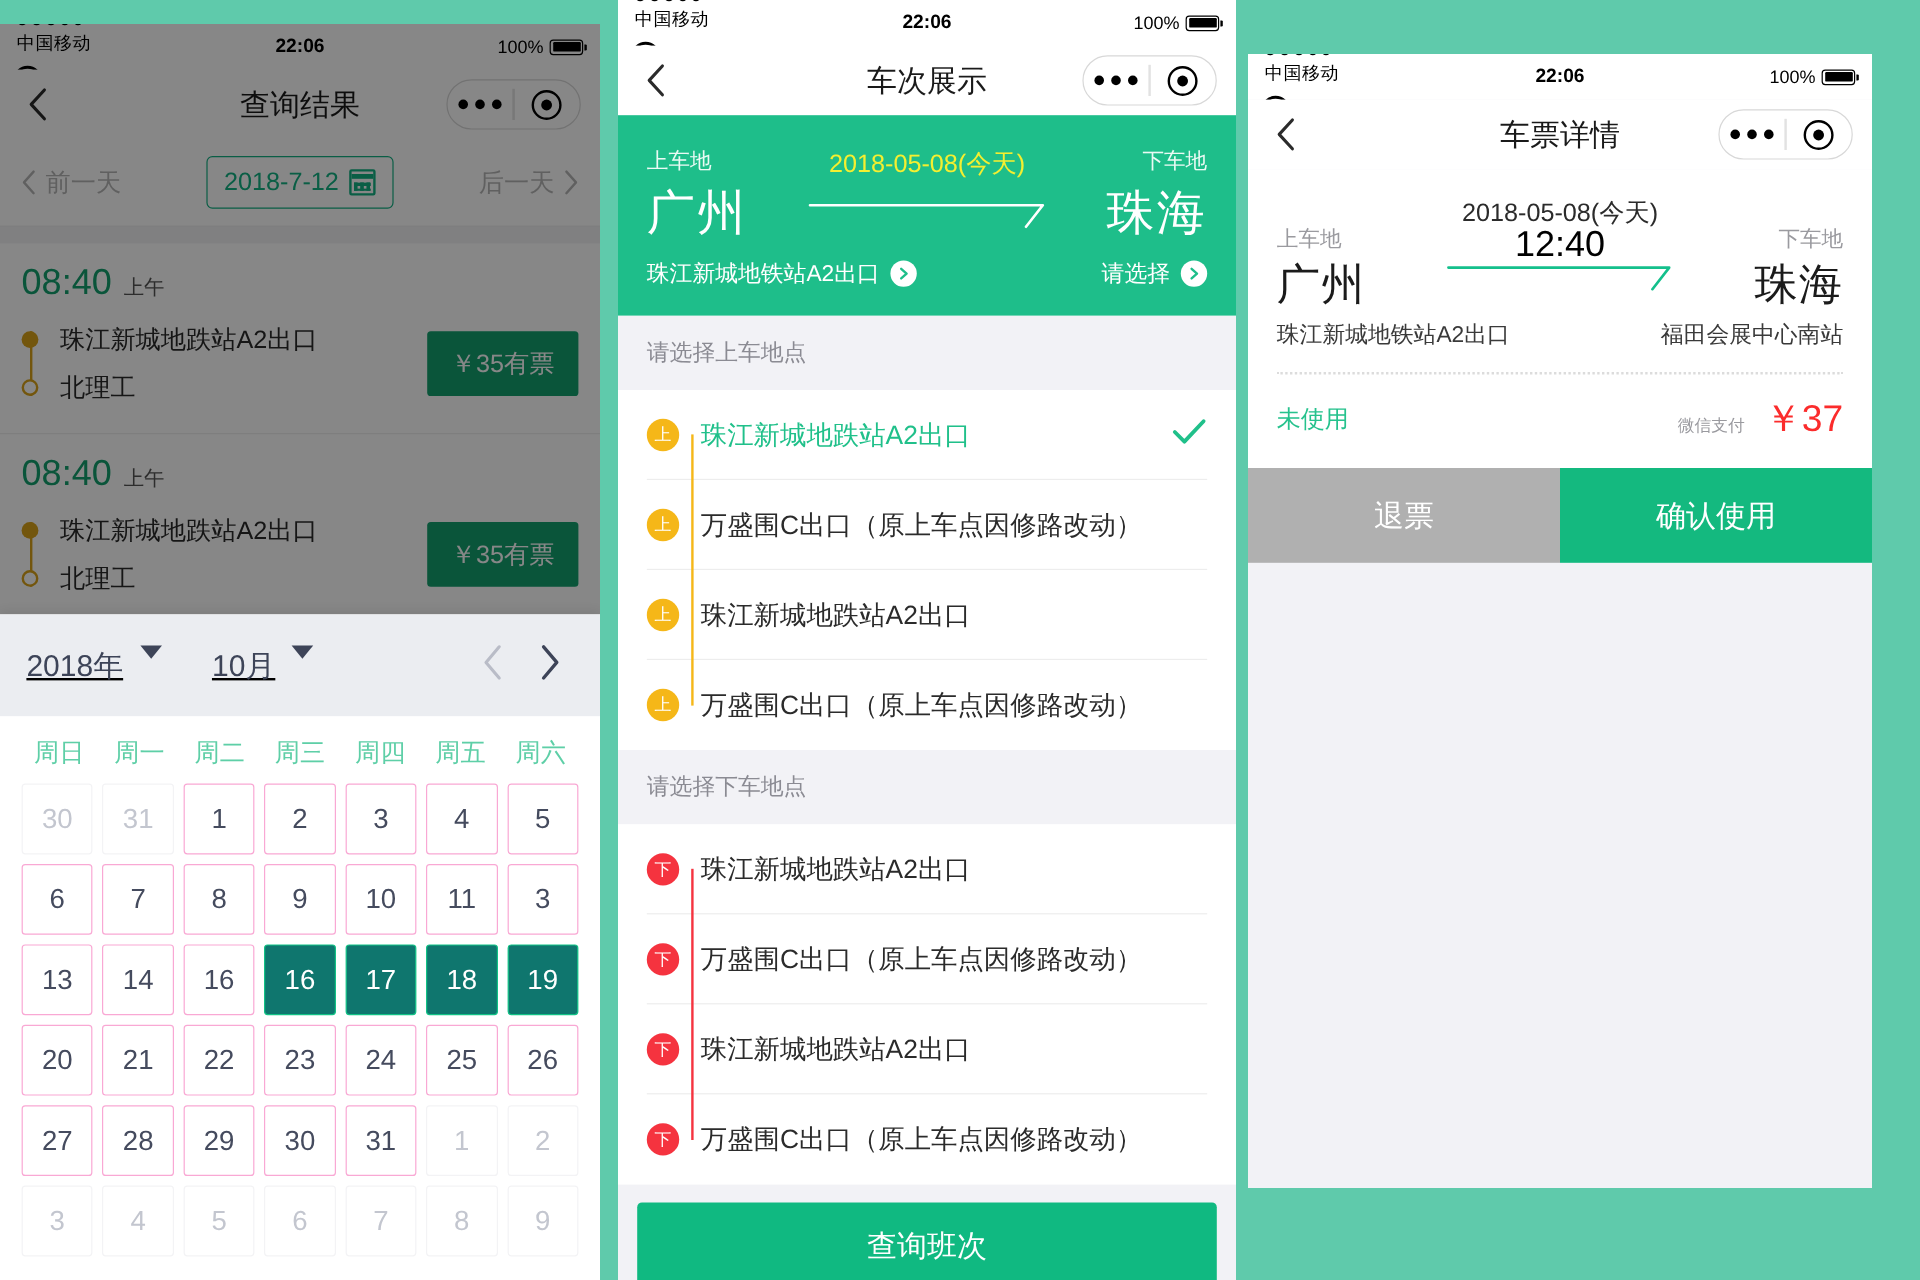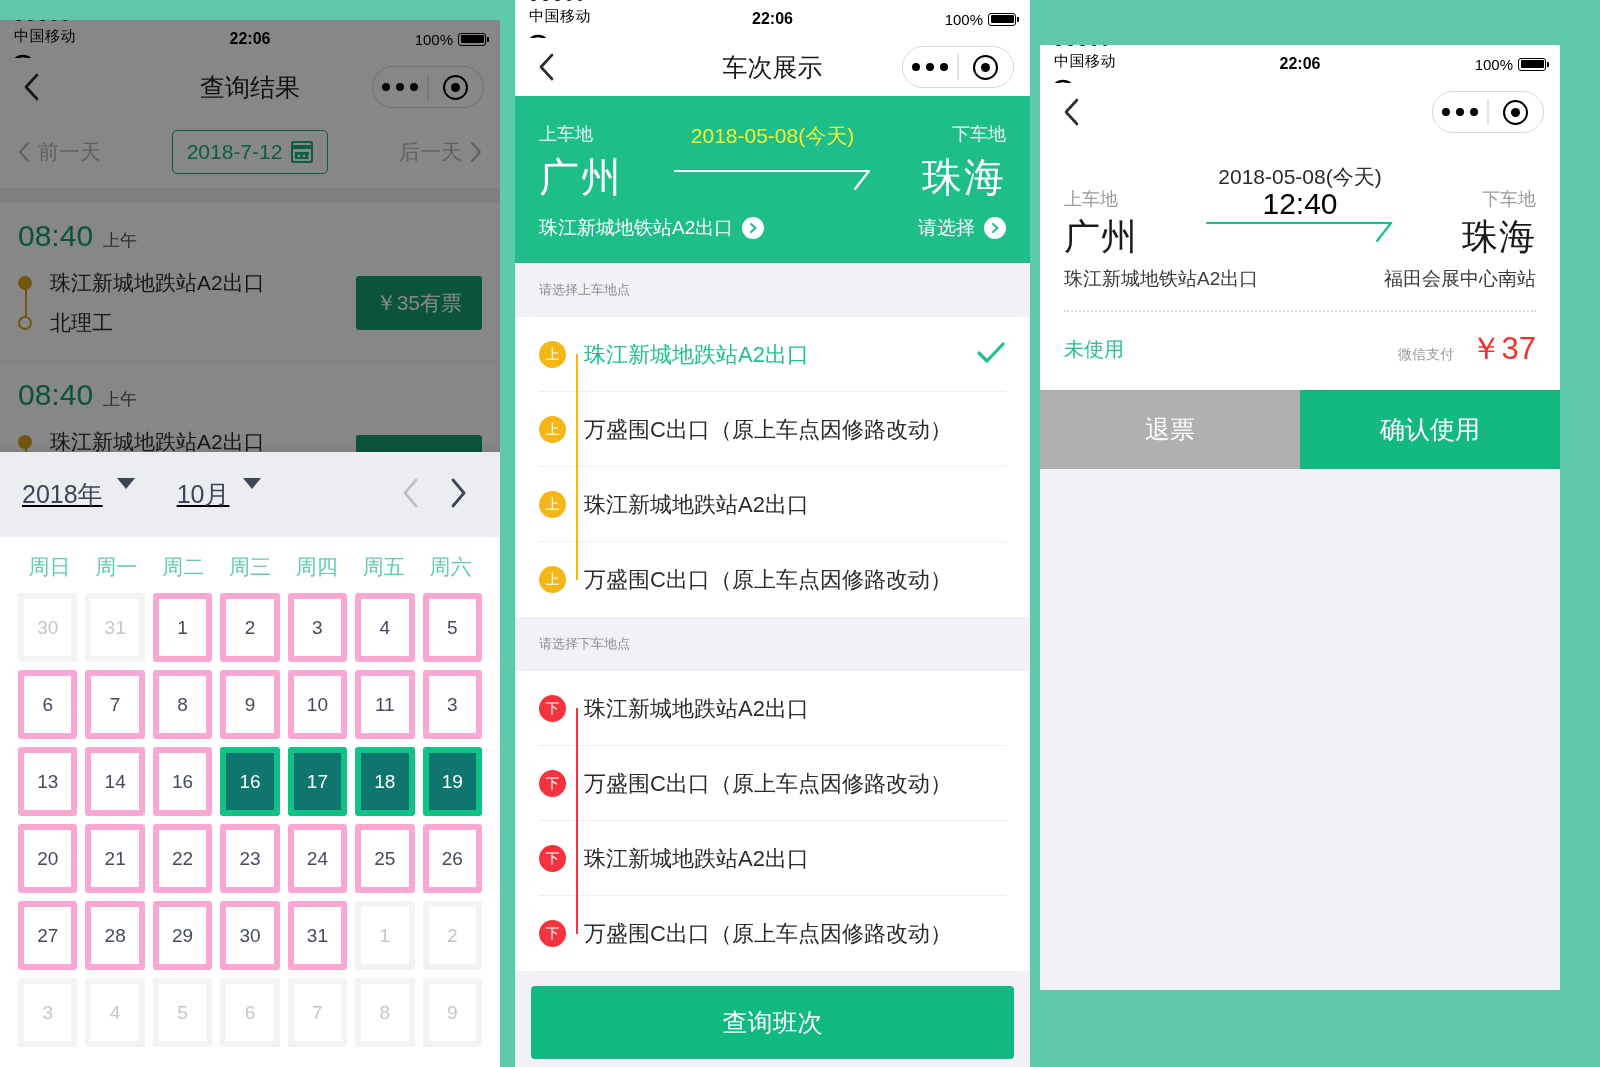--- a/index.html
+++ b/index.html
@@ -67,37 +67,37 @@
   .calsheet{position:absolute;left:0;bottom:0;width:500px;background:#fff;z-index:10;box-shadow:0 -2px 9px rgba(0,0,0,.09);}
   .calhead{height:85px;background:#ebedf1;display:flex;align-items:center;padding:0 22px;}
   .selwrap{display:flex;align-items:flex-start;gap:14px;margin-right:42px;cursor:pointer;text-decoration:underline;}
   .selwrap .txt{font-size:25px;color:#3d4458;}
   .caret{width:0;height:0;border-left:9px solid transparent;border-right:9px solid transparent;border-top:11px solid #3d4458;}
   .calarrows{margin-left:auto;display:flex;align-items:center;gap:28px;padding-right:10px;}
   .weekrow{display:flex;padding:16px 16px 8px;background:#fff;}
   .weekrow div{flex:1;text-align:center;font-size:21px;color:#5ecfa7;}
   .grid{display:flex;flex-wrap:wrap;padding:0 14px 16px;background:#fff;}
   .cell{width:14.2857%;box-sizing:border-box;padding:4px;}
-  .cell .box{height:57px;display:flex;align-items:center;justify-content:center;border:6px solid #f9a8d4;border-radius:3px;font-size:19px;color:#454b5e;background:#fff;}
+  .cell .box{height:57px;display:flex;align-items:center;justify-content:center;border:1px solid #f9a8d4;border-radius:3px;font-size:23px;color:#454b5e;background:#fff;}
   .cell.mute .box{color:#c3c6cf;border-color:#f3f3f5;}
   .cell.sel .box{background:#0f766e;color:#fff;border-color:#10c285;}
 
   
   #panel2{left:515px;top:0;width:515px;height:1067px;}
   .p2head{background:#1ebe8a;padding:26px 24px 22px;color:#fff;position:relative;}
   .p2row1{display:flex;justify-content:space-between;align-items:flex-start;}
   .p2lab{font-size:18px;color:#eafaf4;}
   .p2date{position:absolute;left:0;right:0;top:26px;text-align:center;font-size:21px;color:#f4ef30;}
   .p2row2{display:flex;justify-content:space-between;align-items:center;margin-top:4px;}
   .p2city{font-size:40px;letter-spacing:2px;}
   .p2arrow{flex:1;display:flex;justify-content:center;align-items:center;padding:0 12px;}
   .p2row3{display:flex;justify-content:space-between;align-items:center;margin-top:10px;font-size:19px;}
   .p2sub{display:flex;align-items:center;gap:9px;}
   .circarrow{width:22px;height:22px;border-radius:50%;background:#fff;display:flex;align-items:center;justify-content:center;}
-  .sechead{background:#f2f2f6;padding:18px 24px;font-size:13px;color:#8b8b93;}
+  .sechead{background:#f2f2f6;padding:18px 24px;font-size:19px;color:#8b8b93;}
   .stalist{background:#fff;position:relative;}
   .starow{display:flex;align-items:center;padding:0 24px;height:75px;position:relative;}
   .starow .rowline{position:absolute;left:24px;right:24px;bottom:0;height:1px;background:#ededed;}
   .starow:last-child .rowline{display:none;}
   .badge{width:27px;height:27px;border-radius:50%;display:flex;align-items:center;justify-content:center;color:#fff;font-size:14px;flex:none;margin-right:18px;z-index:2;}
   .badge.up{background:#f5b718;}
   .badge.down{background:#f5333f;}
   .stalist .vline{position:absolute;left:61px;top:37px;bottom:37px;width:1.6px;z-index:1;}
   .stalist.up .vline{background:#f5b718;}
   .stalist.down .vline{background:#f5333f;}
@@ -579,20 +579,21 @@
         </span>
     </div>
   </div>
 
   <div class="navbar">
     <div class="nav-back">
       <svg width="16" height="28" viewBox="0 0 16 28">
           <path d="M14 2 L3 14 L14 26" stroke="#2b2b2b" stroke-width="2.6" fill="none" stroke-linecap="round" stroke-linejoin="round"></path>
         </svg>
     </div>
+    <div class="nav-title">车票详情</div>
     <div class="nav-caps">
       <div class="ellipsis">
           <i></i>
           <i></i>
           <i></i>
         </div>
       <div class="divider"></div>
       <div class="target">
           <em>
             <b></b>

